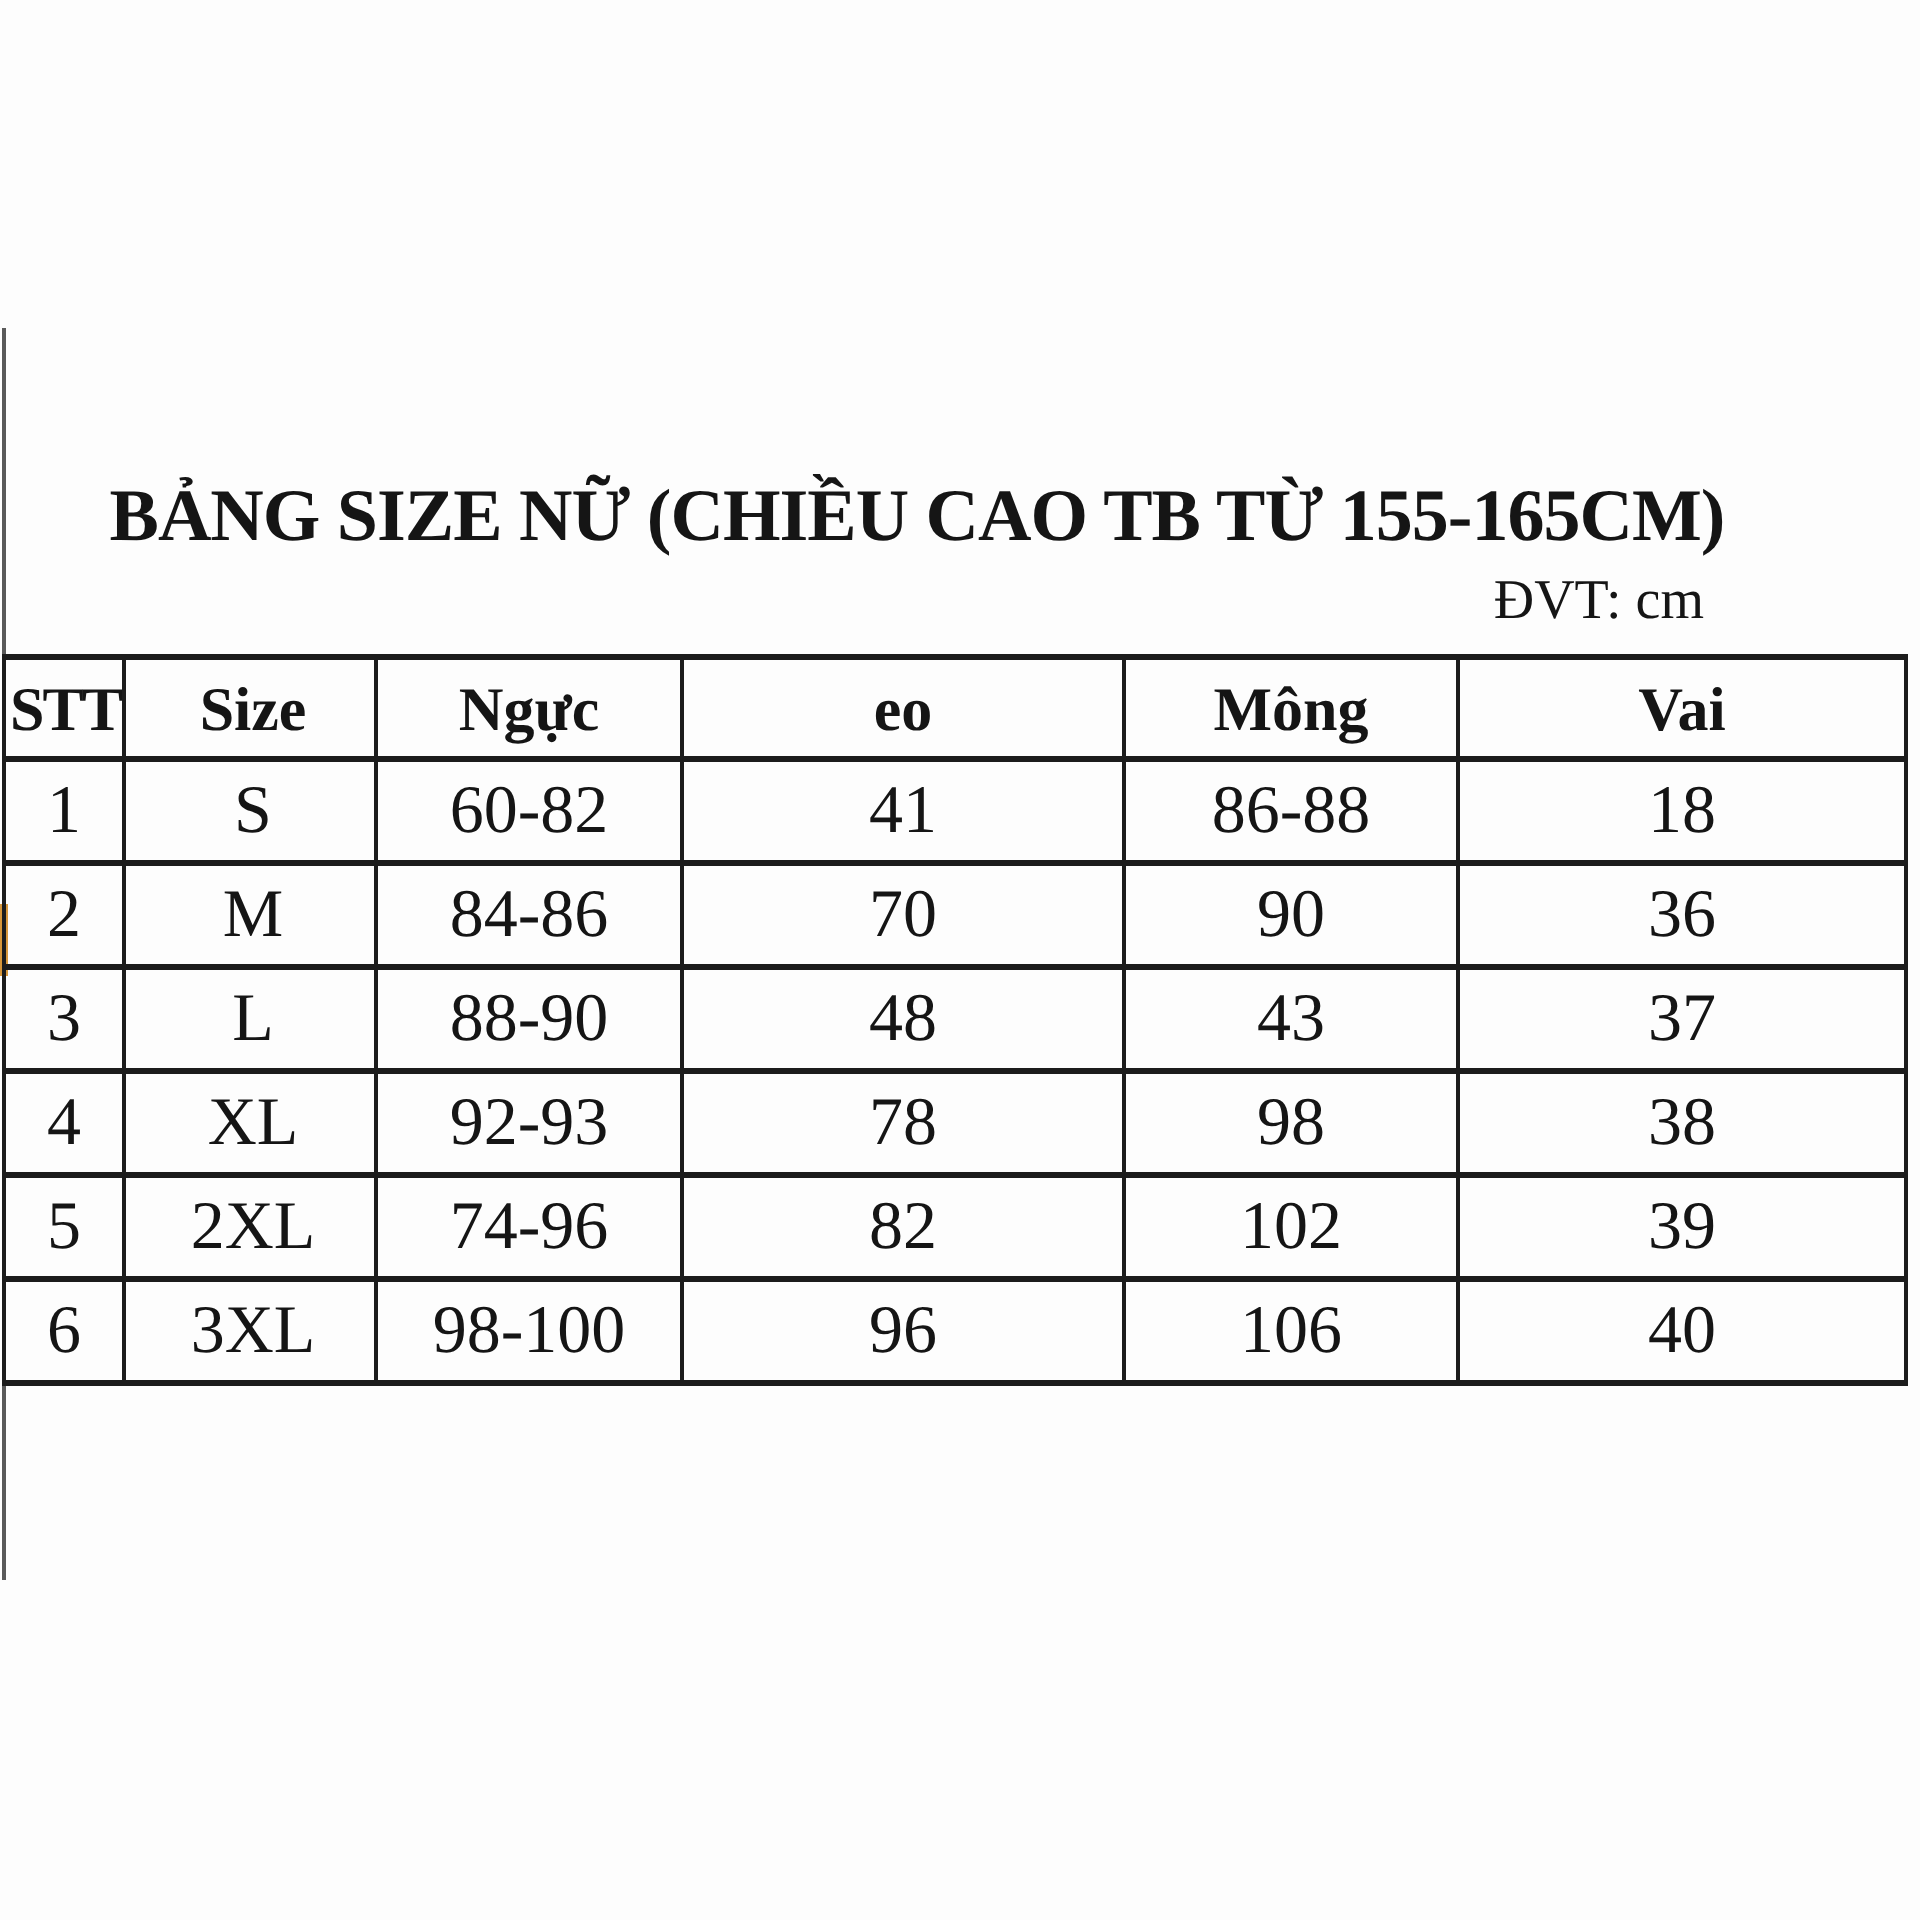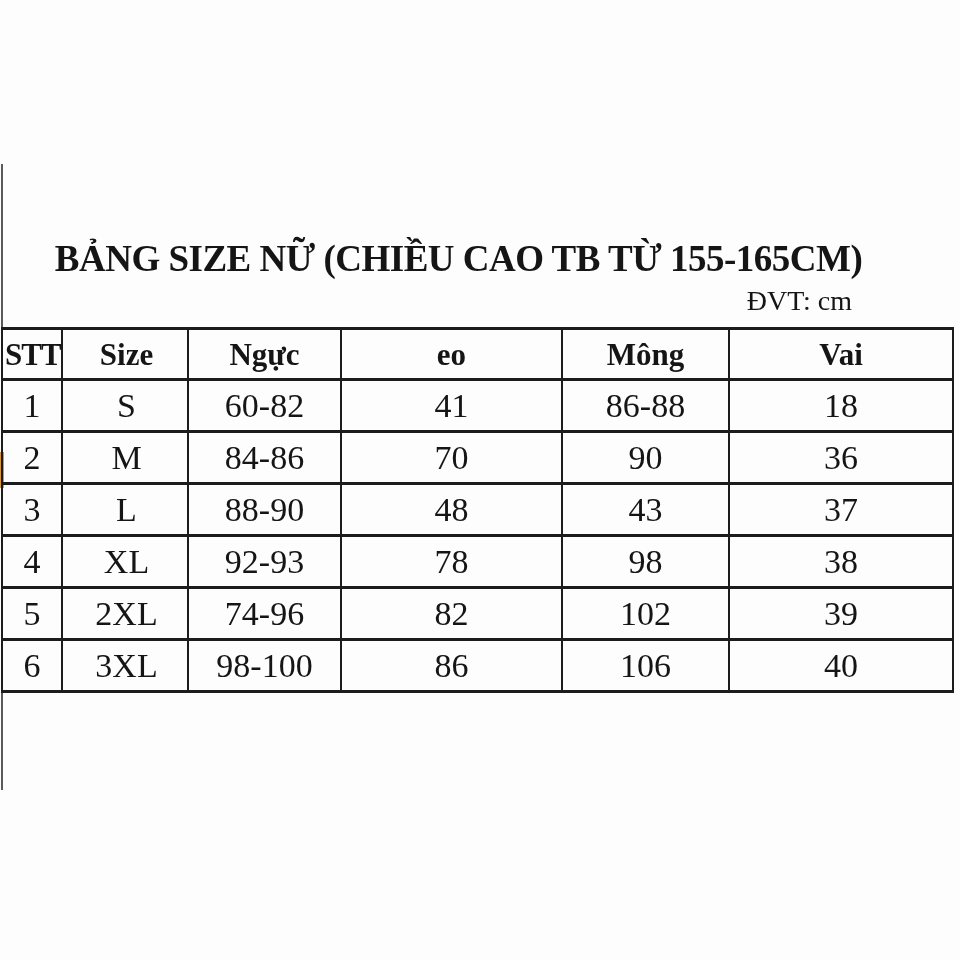--- a/index.html
+++ b/index.html
@@ -163,18 +163,18 @@
         <td class="col-size">2XL</td>
         <td>74-96</td>
         <td>82</td>
         <td>102</td>
         <td>39</td>
       </tr>
       <tr>
         <td>6</td>
         <td class="col-size">3XL</td>
         <td>98-100</td>
-        <td>86</td>
+        <td>96</td>
         <td>106</td>
         <td>40</td>
       </tr>
     </tbody>
 </table>
 
 </body></html>

